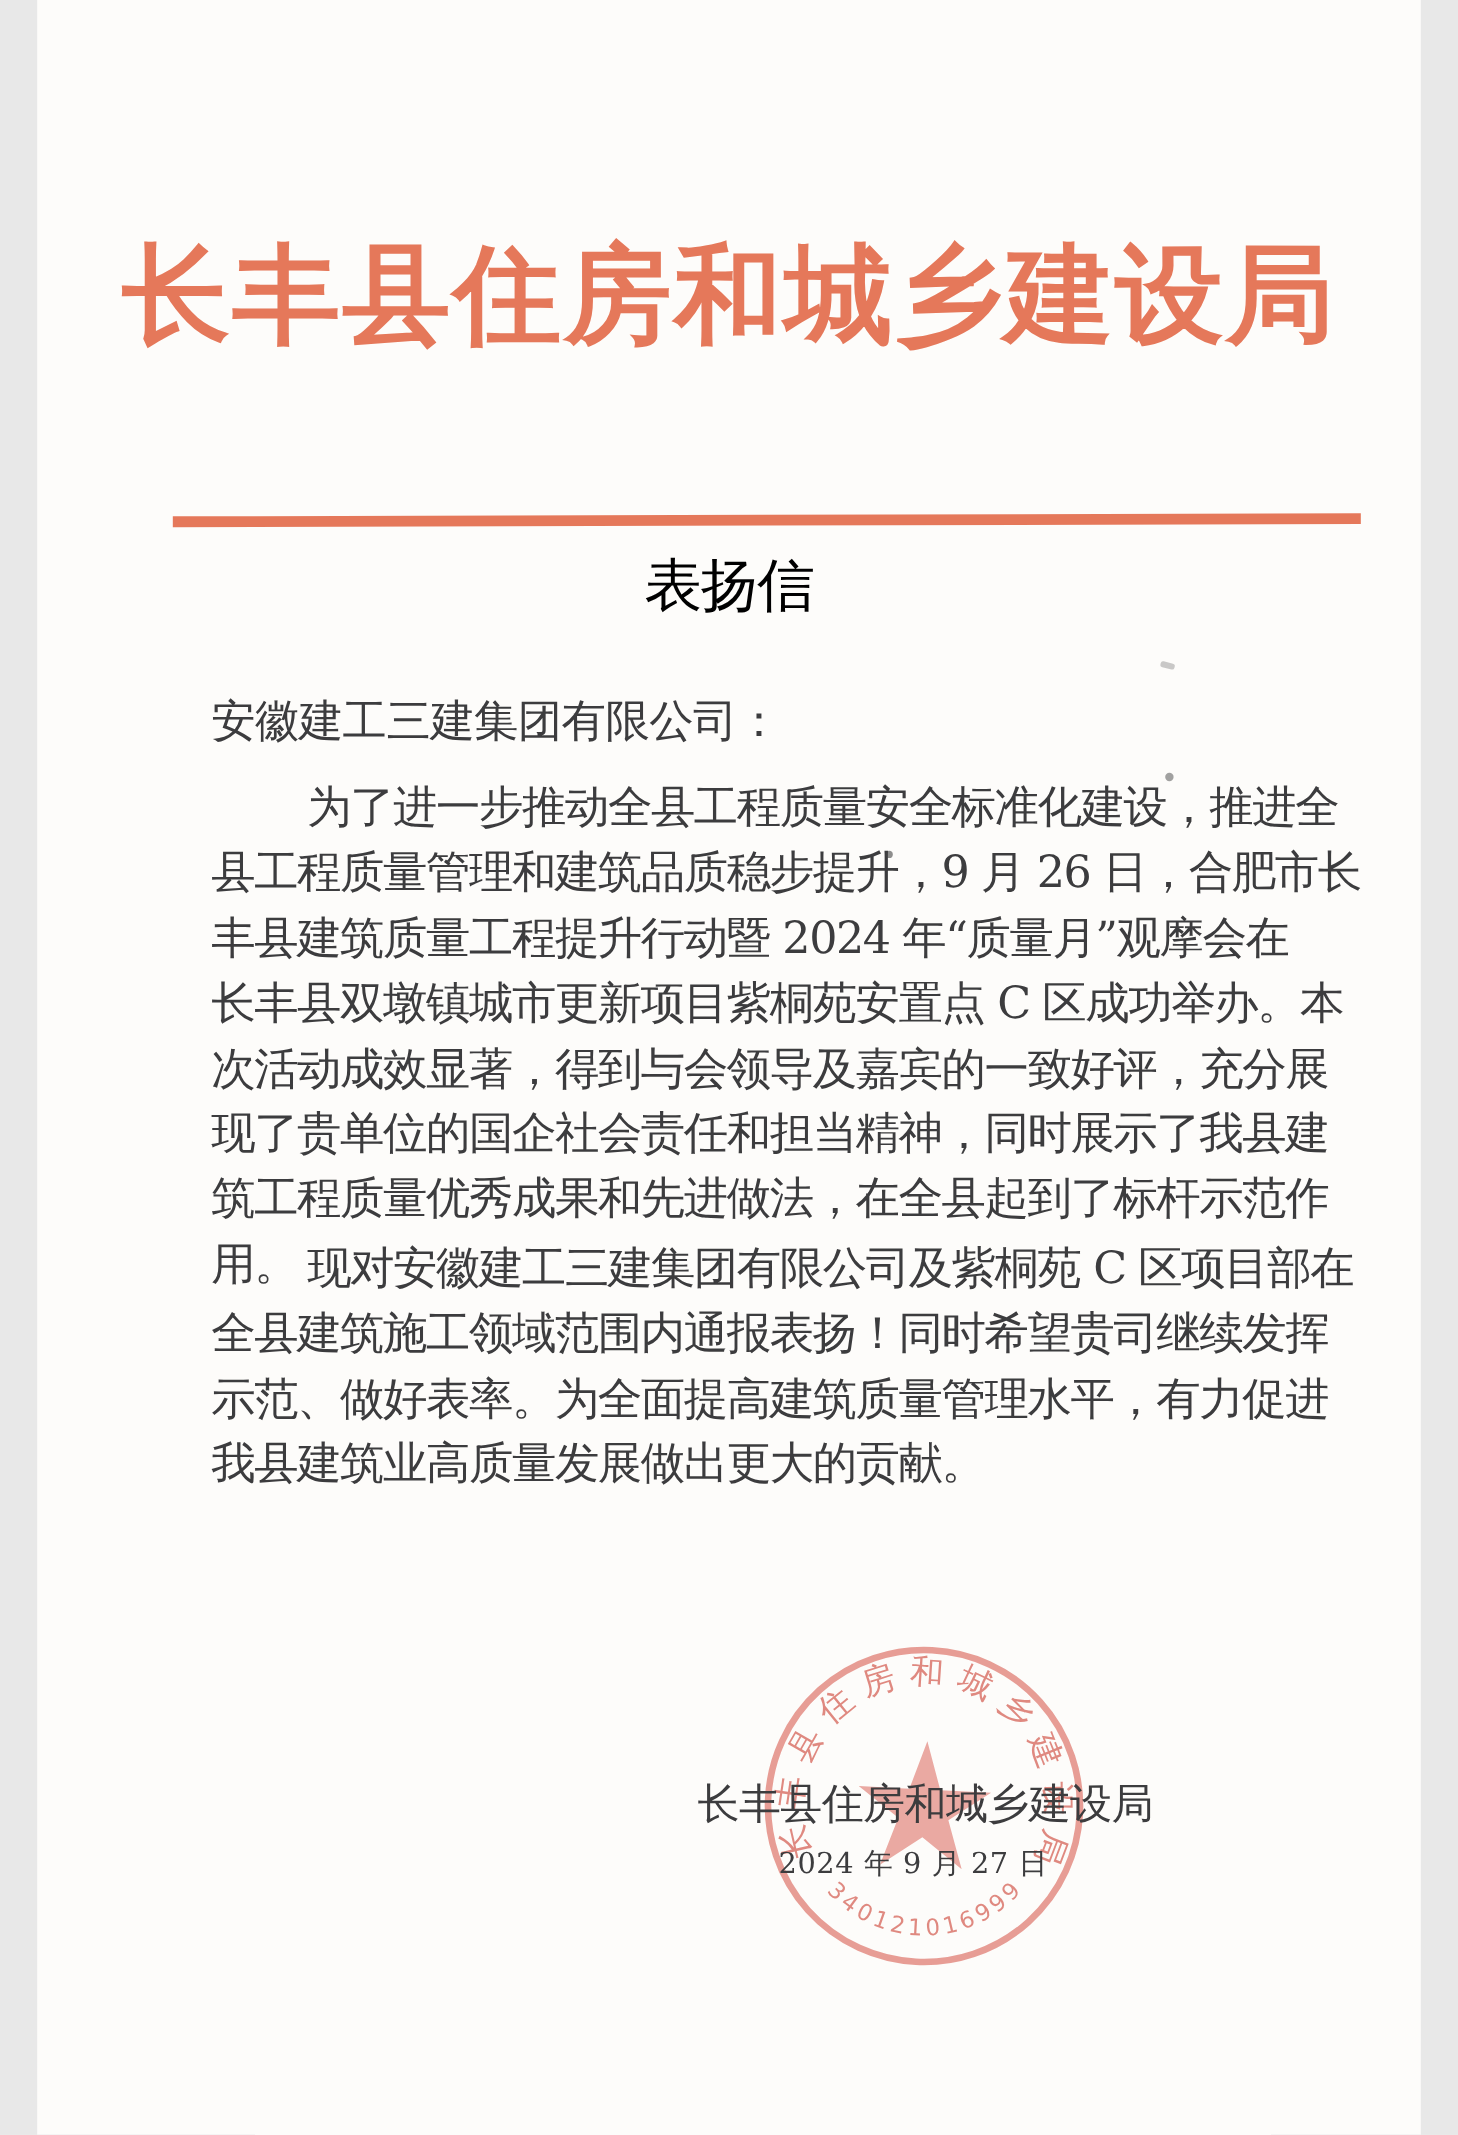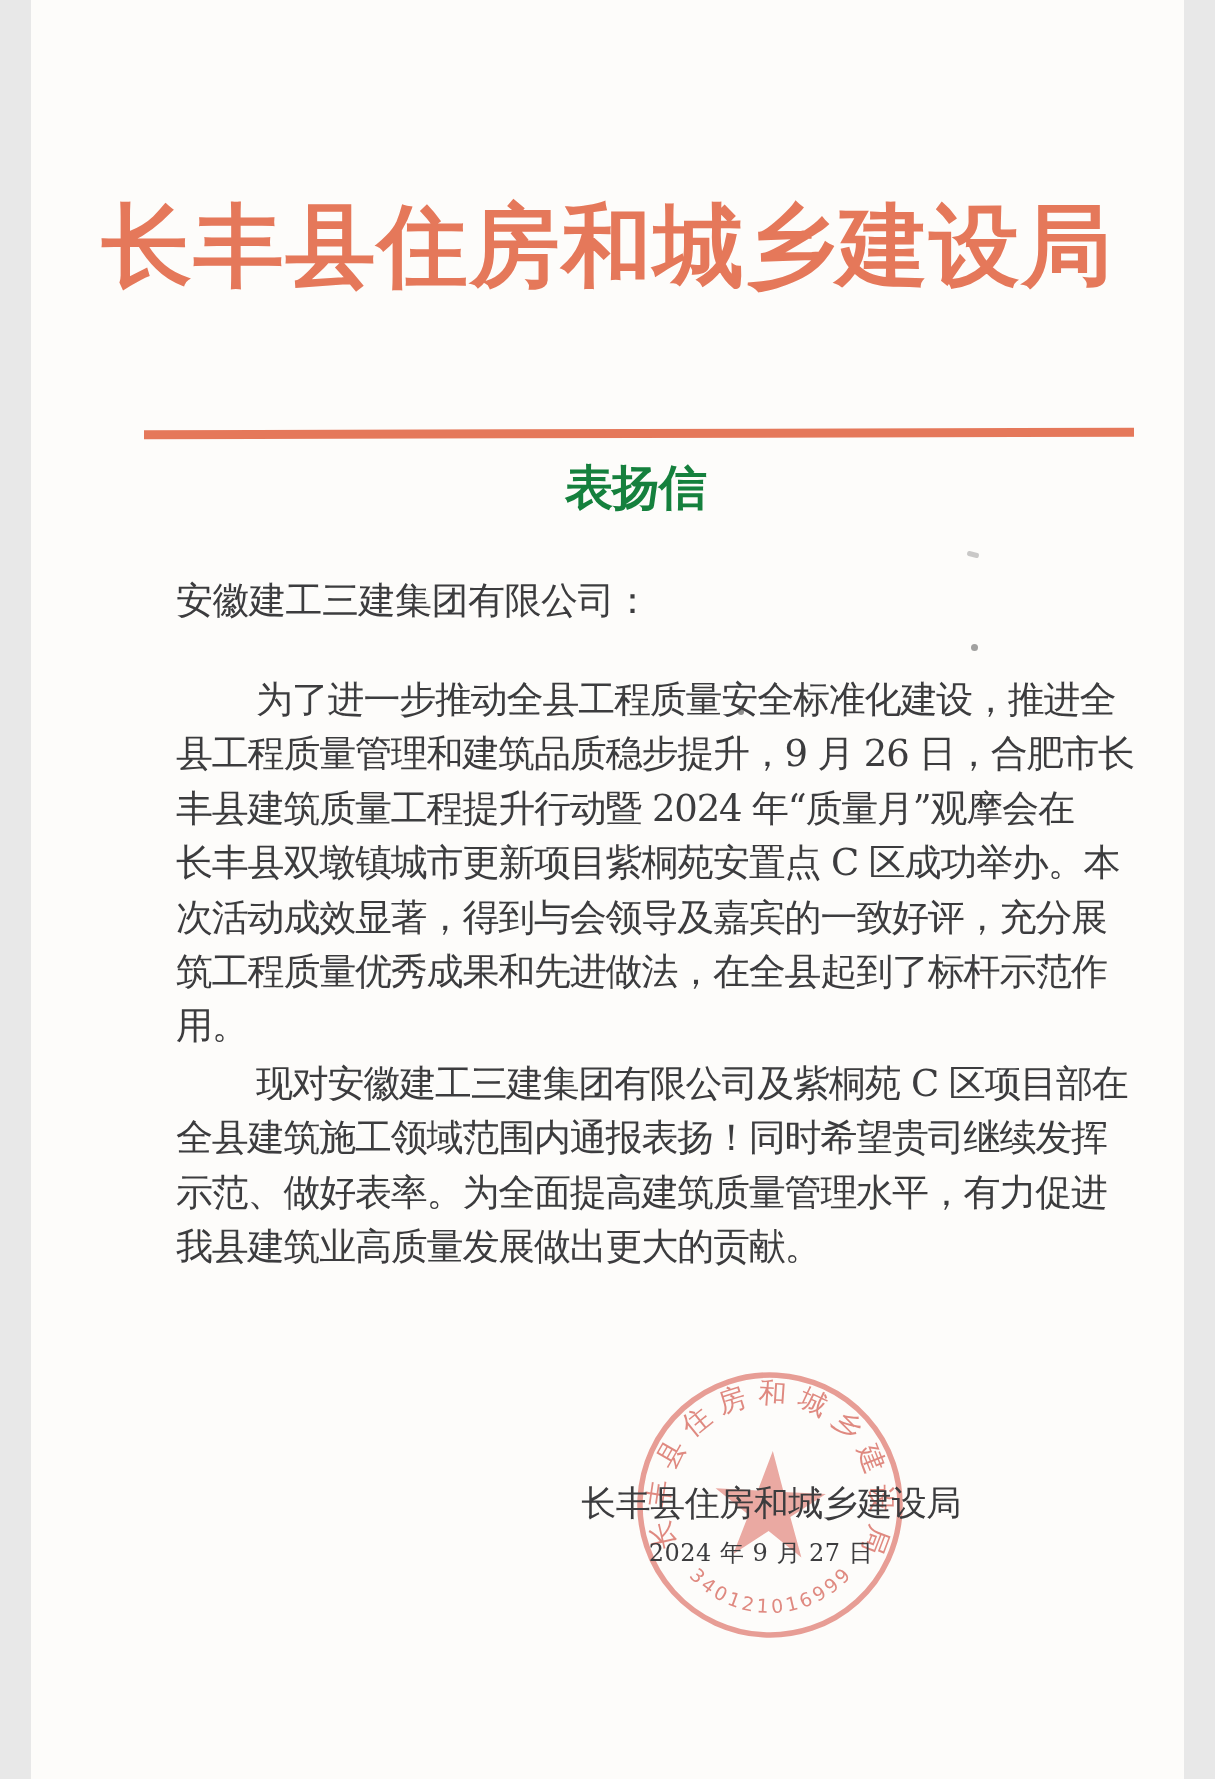--- a/index.html
+++ b/index.html
@@ -24,41 +24,40 @@
   .rule {
     position: absolute; left: 113px; top: 429px;
     width: 990px; height: 9px;
     background: #e5785a;
     transform: rotate(-0.15deg);
   }
   
   .letter-title {
     position: absolute; left: 0; top: 456px; width: 100%;
     text-align: center;
-    font-size: 48px; font-weight: bold;
+    font-size: 48px; font-weight: normal;
     letter-spacing: -1px;
-    color: #15803d;
+    color: #000000;
     margin: 0;
-    padding-left: 28px;
   }
   
   .salutation {
     position: absolute; left: 145px; top: 576px; width: 932px;
     font-size: 37px; letter-spacing: -0.5px;
     white-space: nowrap;
   }
   .para { position: absolute; left: 145px; width: 936px; }
   .para .line {
     margin: 0;
     font-size: 37px;
     line-height: 54.4px;
     letter-spacing: -1.2px;
     white-space: nowrap;
   }
-  .para .line:first-child { text-indent: 80px; margin-top: 27px; }
+  .para .line:first-child { text-indent: 80px; }
   .p1 { top: 646px; }
   .p2 { top: 1030px; }
   
   .signature {
     position: absolute; left: 440px; top: 1480px; width: 600px;
     text-align: center;
     font-size: 35px; letter-spacing: -0.5px;
     z-index: 3; white-space: nowrap;
   }
   .sign-date {
@@ -92,20 +91,21 @@
   <h2 class="letter-title">表扬信</h2>
 
   <div class="salutation">安徽建工三建集团有限公司：</div>
 
   <div class="para p1">
       <p class="line">为了进一步推动全县工程质量安全标准化建设，推进全</p>
       <p class="line">县工程质量管理和建筑品质稳步提升，9 月 26 日，合肥市长</p>
       <p class="line">丰县建筑质量工程提升行动暨 2024 年“质量月”观摩会在</p>
       <p class="line">长丰县双墩镇城市更新项目紫桐苑安置点 C 区成功举办。本</p>
       <p class="line">次活动成效显著，得到与会领导及嘉宾的一致好评，充分展</p>
+      <p class="line">现了贵单位的国企社会责任和担当精神，同时展示了我县建</p>
       <p class="line">筑工程质量优秀成果和先进做法，在全县起到了标杆示范作</p>
       <p class="line">用。</p>
     </div>
 
   <div class="para p2">
       <p class="line">现对安徽建工三建集团有限公司及紫桐苑 C 区项目部在</p>
       <p class="line">全县建筑施工领域范围内通报表扬！同时希望贵司继续发挥</p>
       <p class="line">示范、做好表率。为全面提高建筑质量管理水平，有力促进</p>
       <p class="line">我县建筑业高质量发展做出更大的贡献。</p>
     </div>

